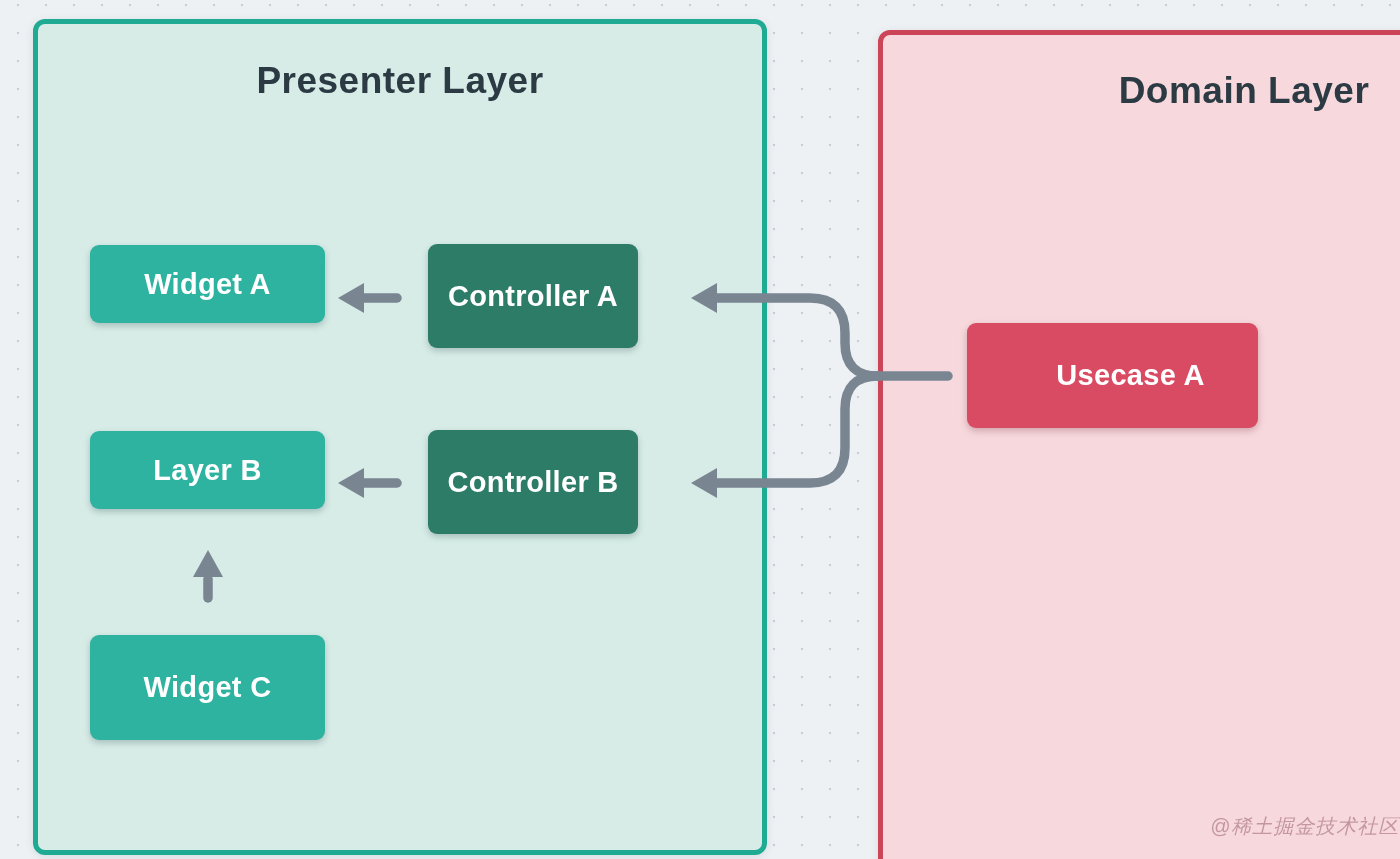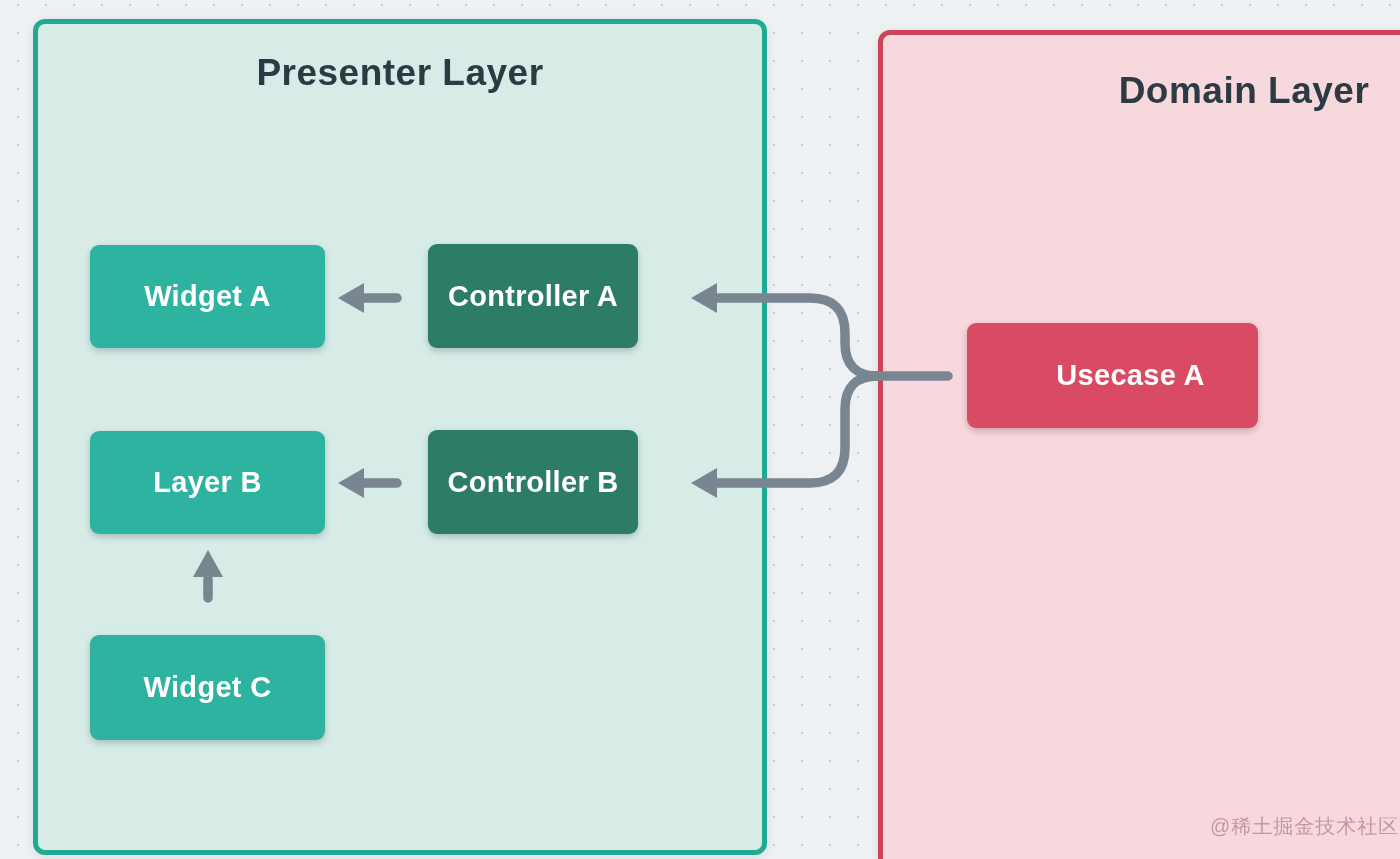--- a/index.html
+++ b/index.html
@@ -43,35 +43,35 @@
     border:5px solid var(--domain-border);
   }
   .layer-title{
     position:absolute;
     text-align:center;
     font-size:37px;
     font-weight:700;
     color:var(--title-text);
     letter-spacing:0.5px;
   }
-  .layer-title.presenter-title{left:33px;width:734px;top:52px;}
+  .layer-title.presenter-title{left:33px;width:734px;top:60px;}
   .layer-title.domain-title{left:878px;width:732px;top:70px;}
   .node{
     position:absolute;
     display:flex;
     align-items:center;
     justify-content:center;
     border-radius:9px;
     color:var(--node-text);
     font-size:29px;
     font-weight:700;
     letter-spacing:0.3px;
     box-shadow:0 3px 6px rgba(30,60,70,0.25);
   }
-  .node.widget{background:var(--widget-fill);left:90px;width:235px;height:103px;}
+  .node.widget{background:var(--widget-fill);left:90px;width:235px;height:78px;}
   .node.controller{background:var(--controller-fill);left:428px;width:210px;height:104px;}
   .node.usecase{background:var(--usecase-fill);left:967px;top:323px;width:291px;height:105px;
     box-shadow:0 3px 7px rgba(120,40,60,0.3);padding-left:36px;}
   #widget-a{top:245px;}
   #controller-a{top:244px;}
   #widget-b{top:431px;}
   #controller-b{top:430px;}
   #widget-c{top:610px;height:105px;margin-top:25px;}
   svg.connector-layer{
     position:absolute;left:0;top:0;width:1400px;height:859px;
@@ -83,20 +83,21 @@
     stroke-width:9.5;
     stroke-linecap:round;
   }
   .arrowhead{fill:var(--connector);stroke:none;}
   .watermark{
     position:absolute;
     left:1210px;top:813px;
     font-size:20px;
     color:var(--watermark-color);
     letter-spacing:1px;
+    font-style:italic;
   }
 </style>
 </head>
 <body>
 
 <div class="layer presenter"></div>
 <div class="layer domain"></div>
 
 <div class="layer-title presenter-title">Presenter Layer</div>
 <div class="layer-title domain-title">Domain Layer</div>

